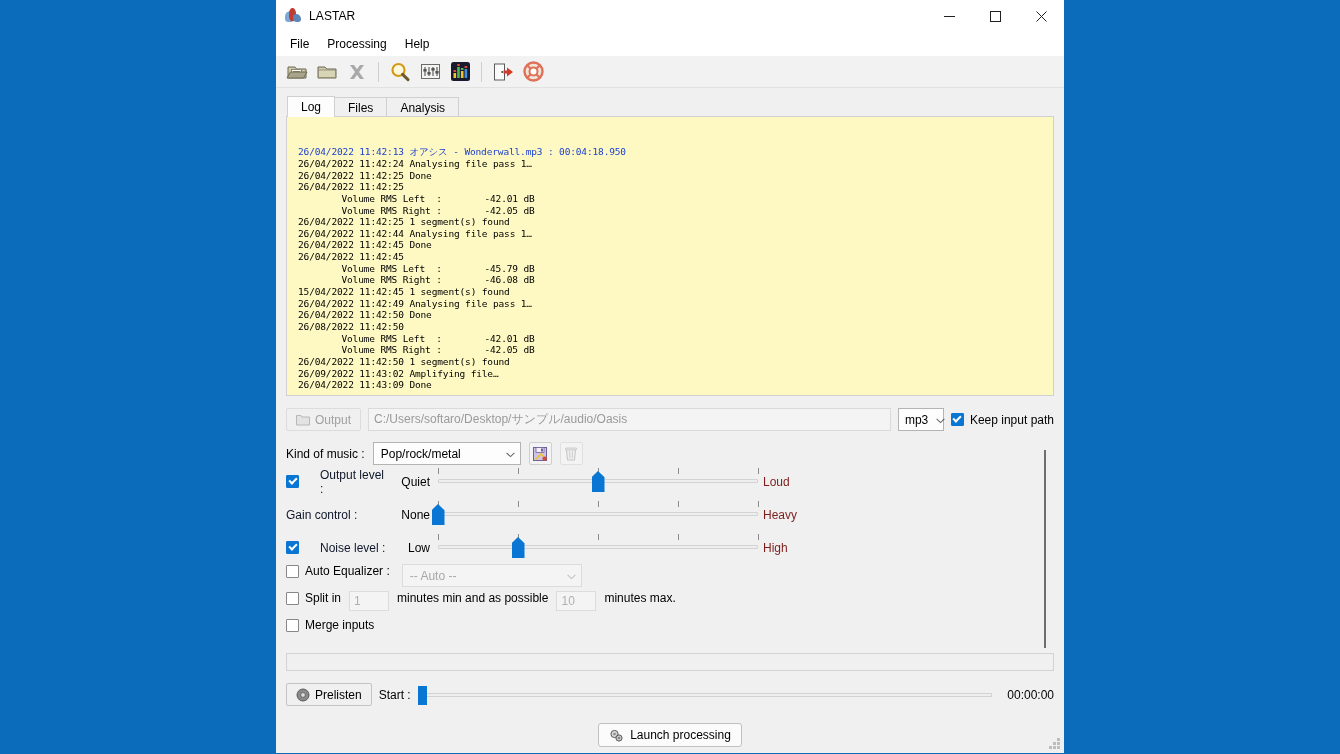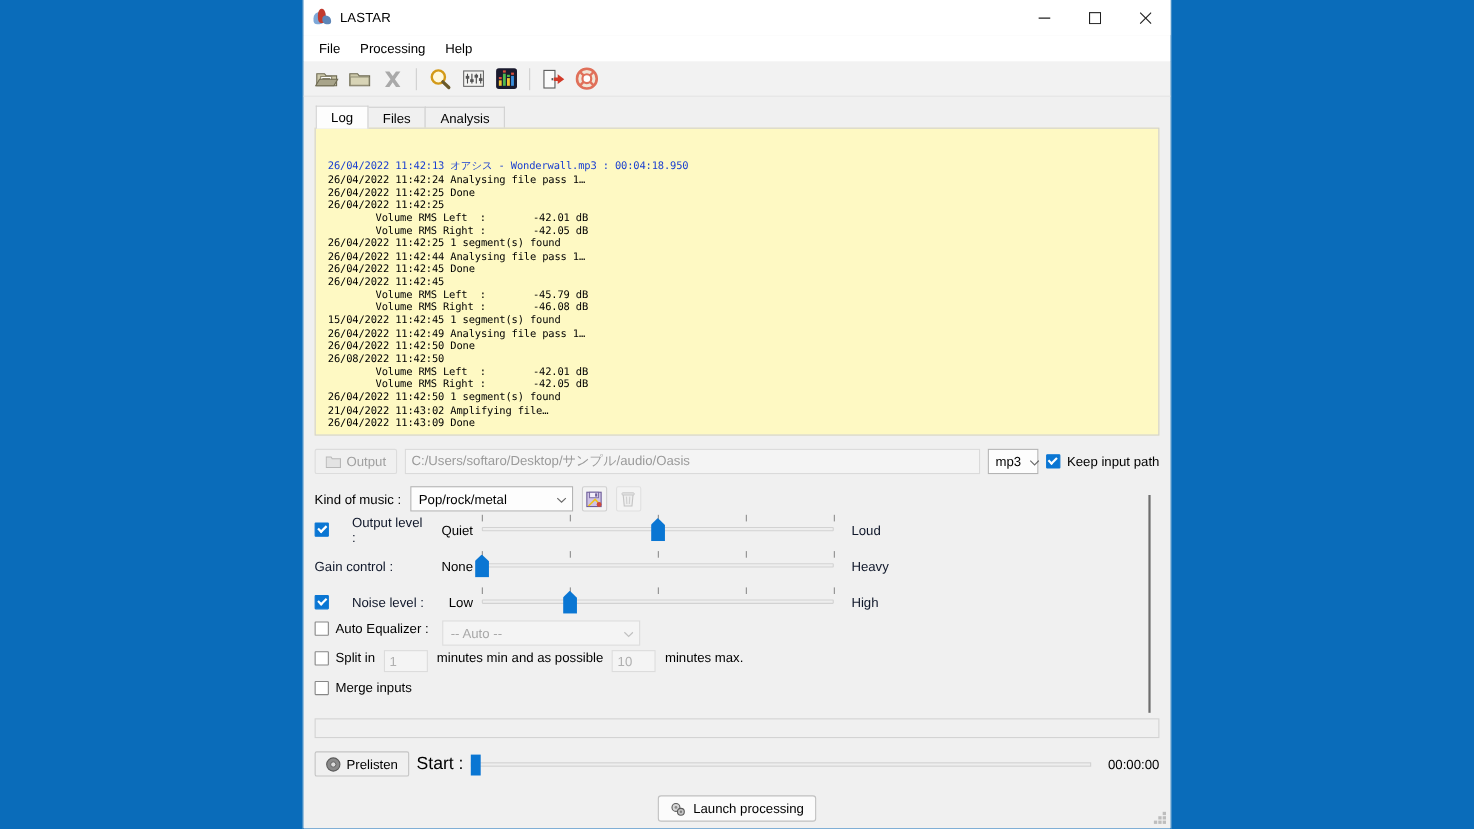--- a/index.html
+++ b/index.html
@@ -265,21 +265,21 @@
     height: 4px; background: #eeeeee;
     border: 1px solid #d2d2d2;
     border-radius: 1px;
   }
   .sl-thumb {
     position: absolute; top: 6px;
     width: 13px; height: 21px;
     background: #0a76d3;
     clip-path: polygon(0 30%, 50% 0, 100% 30%, 100% 100%, 0 100%);
   }
-  .sl-max { font-size: 12px; color: #0f172a; margin-left: 16px; }
+  .sl-max { font-size: 12px; color: #7f1d1d; margin-left: 5px; }
 
   
   .opt-row {
     display: flex; align-items: flex-start;
     height: 27px; gap: 8px;
     font-size: 12px; color: #000;
   }
   .num-field {
     width: 40px; height: 20px;
     background: #f4f4f4; border: 1px solid #dcdcdc;
@@ -481,21 +481,21 @@
             <div class="logline">26/04/2022 11:42:45</div>
             <div class="logline"><span class="ind"></span><span class="lbl">Volume RMS Left  :</span><span>-45.79 dB</span></div>
             <div class="logline"><span class="ind"></span><span class="lbl">Volume RMS Right :</span><span>-46.08 dB</span></div>
             <div class="logline">15/04/2022 11:42:45 1 segment(s) found</div>
             <div class="logline">26/04/2022 11:42:49 Analysing file pass 1…</div>
             <div class="logline">26/04/2022 11:42:50 Done</div>
             <div class="logline">26/08/2022 11:42:50</div>
             <div class="logline"><span class="ind"></span><span class="lbl">Volume RMS Left  :</span><span>-42.01 dB</span></div>
             <div class="logline"><span class="ind"></span><span class="lbl">Volume RMS Right :</span><span>-42.05 dB</span></div>
             <div class="logline">26/04/2022 11:42:50 1 segment(s) found</div>
-            <div class="logline">21/04/2022 11:43:02 Amplifying file…</div>
+            <div class="logline">26/09/2022 11:43:02 Amplifying file…</div>
             <div class="logline">26/04/2022 11:43:09 Done</div>
           </div>
         <div id="log-scroll">
           <div id="log-thumb"></div>
         </div>
       </div>
 
       <div id="output-row">
         <div class="btn disabled">
           <svg width="14" height="12" viewBox="0 0 14 12">
@@ -642,21 +642,21 @@
       <div id="progress"></div>
 
       <div id="prelisten-row">
         <div class="btn">
           <svg width="14" height="14" viewBox="0 0 14 14">
             <circle cx="7" cy="7" r="6" fill="#8a8a8a" stroke="#5a5a5a" stroke-width="1"></circle>
             <circle cx="7" cy="7" r="2.4" fill="#dcdcdc" stroke="#5a5a5a" stroke-width="0.8"></circle>
           </svg>
           <span>Prelisten</span>
         </div>
-        <span style="font-size:16px">Start :</span>
+        <span style="font-size:12px">Start :</span>
         <div id="start-track-wrap">
           <div id="start-track"></div>
           <div id="start-thumb" style="left: calc(0%);"></div>
         </div>
         <span id="start-time">00:00:00</span>
       </div>
 
       <div id="launch-row">
         <div class="btn" id="launch-btn">
           <svg width="15" height="15" viewBox="0 0 15 15">

